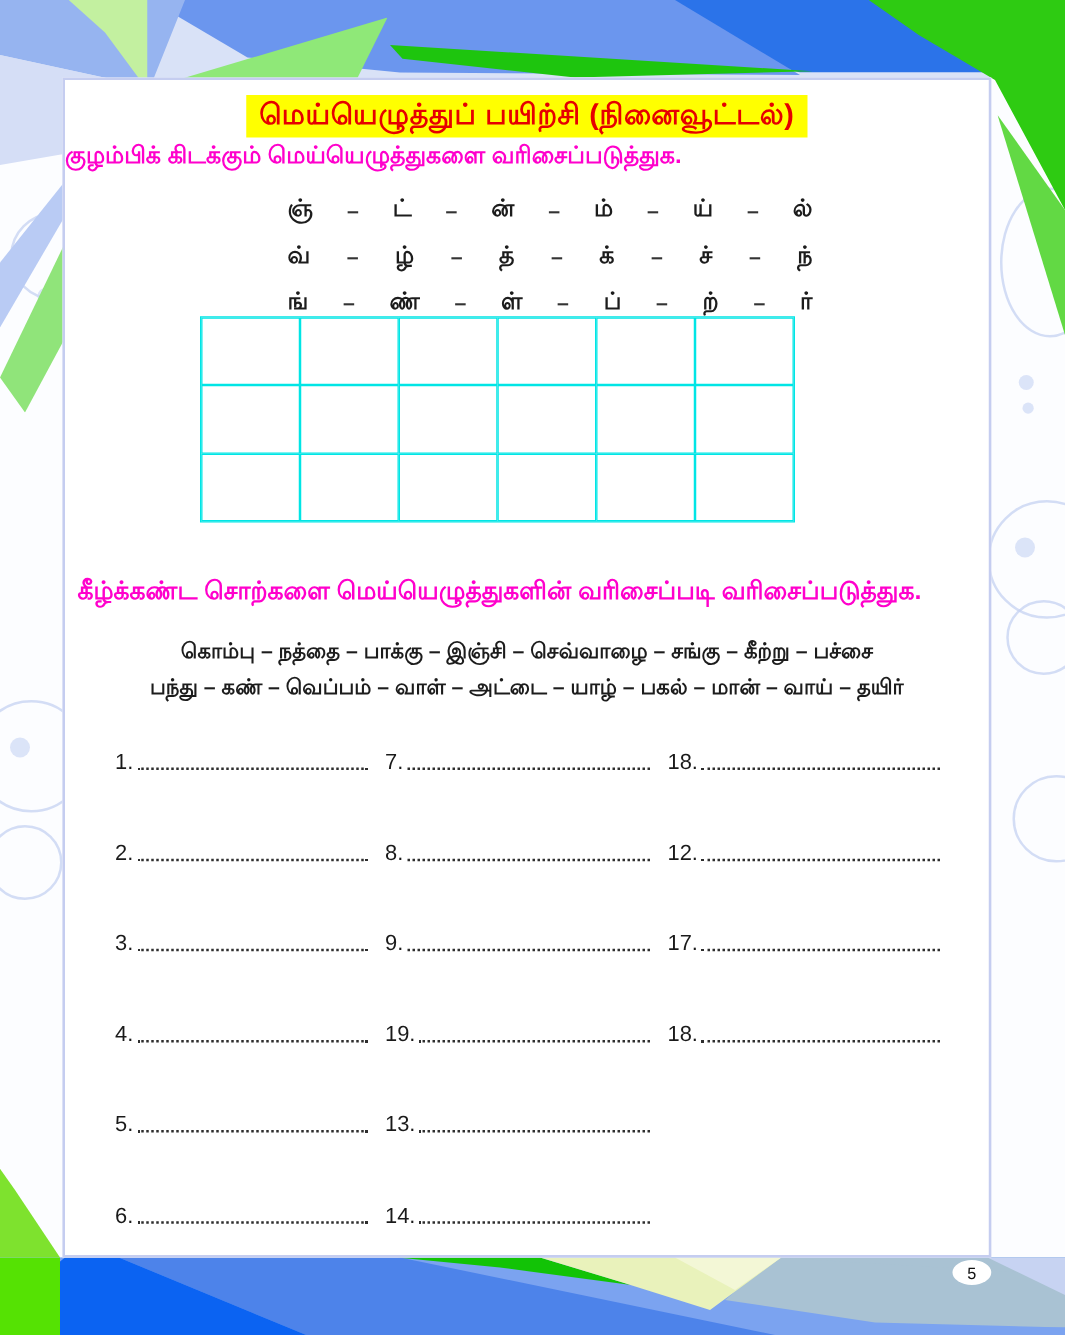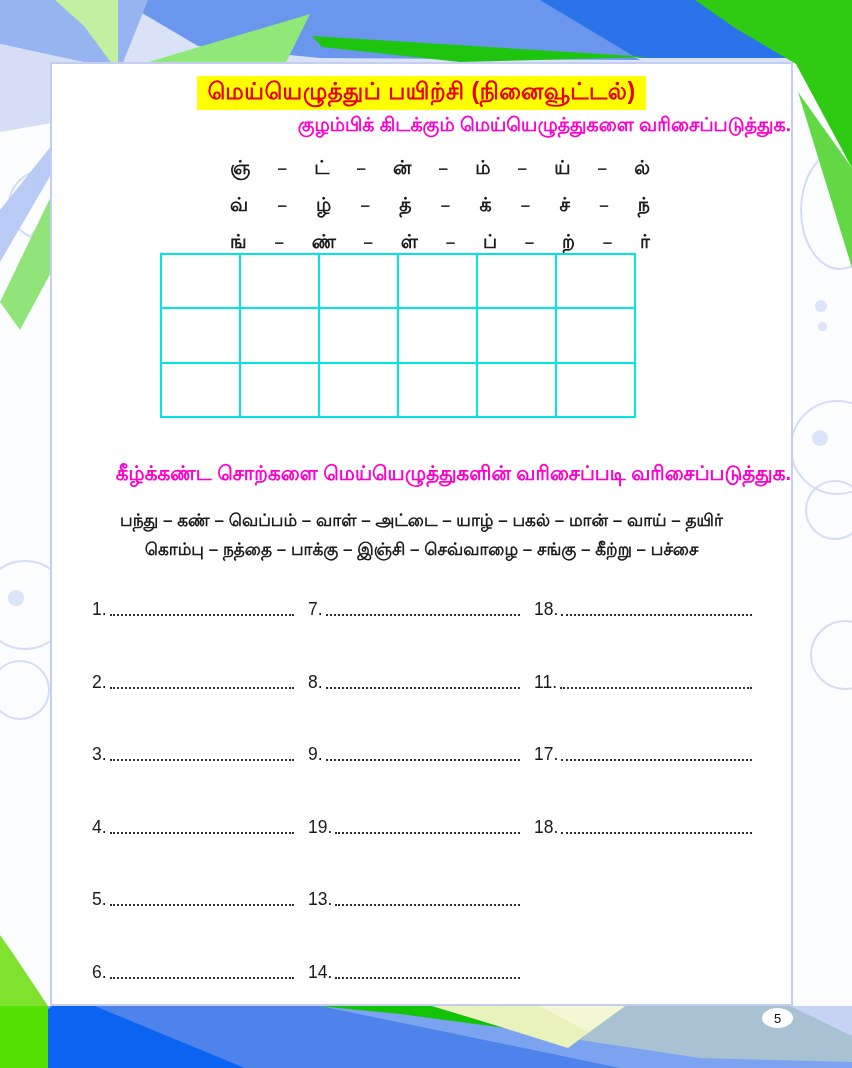--- a/index.html
+++ b/index.html
@@ -51,21 +51,21 @@
   .page{
     position:absolute;left:50px;top:62px;width:743px;height:944px;
     background:#ffffff;border:2px solid #c5cdf0;z-index:5;
   }
   .title-wrap{position:absolute;top:12px;left:0;width:100%;text-align:center;}
   .title{
     display:inline-block;background:var(--highlight_yellow);color:var(--title_red);
     font-size:23px;font-weight:bold;padding:2px 10px;letter-spacing:.5px;
   }
   .instr{
-    position:absolute;left:0;width:100%;text-align:right;
+    position:absolute;left:0;width:100%;text-align:left;
     color:var(--instruction_magenta);font-weight:bold;
   }
   .instr1{top:50px;font-size:19px;}
   .instr2{top:398px;font-size:20px;padding-left:10px;}
   .letters{position:absolute;left:178px;top:86px;width:420px;}
   .letter-row{
     display:flex;justify-content:space-between;align-items:center;height:37px;
     font-size:19px;font-weight:bold;color:var(--ink);
   }
   .letter-row .sep{font-size:17px;font-weight:bold;color:#333;}
@@ -208,22 +208,22 @@
       <div class="cell"></div>
       <div class="cell"></div>
       <div class="cell"></div>
       <div class="cell"></div>
       <div class="cell"></div>
     </div>
 
     <div class="instr instr2">கீழ்க்கண்ட சொற்களை மெய்யெழுத்துகளின் வரிசைப்படி வரிசைப்படுத்துக.</div>
 
     <div class="words">
+      <div>கொம்பு  –  நத்தை  –  பாக்கு  –  இஞ்சி  –  செவ்வாழை  –  சங்கு  –  கீற்று  –  பச்சை</div>
       <div>பந்து  –  கண்  –  வெப்பம்  –  வாள்  –  அட்டை  –  யாழ்  –  பகல்  –  மான்  –  வாய்  –  தயிர்</div>
-      <div>கொம்பு  –  நத்தை  –  பாக்கு  –  இஞ்சி  –  செவ்வாழை  –  சங்கு  –  கீற்று  –  பச்சை</div>
     </div>
 
     <div class="blanks">
       <div class="blank">
           <span class="num">1.</span>
           <span class="dots"></span>
         </div>
       <div class="blank">
           <span class="num">2.</span>
           <span class="dots"></span>
@@ -266,21 +266,21 @@
         </div>
       <div class="blank">
           <span class="num">14.</span>
           <span class="dots"></span>
         </div>
       <div class="blank">
           <span class="num">18.</span>
           <span class="dots"></span>
         </div>
       <div class="blank">
-          <span class="num">11.</span>
+          <span class="num">12.</span>
           <span class="dots"></span>
         </div>
       <div class="blank">
           <span class="num">17.</span>
           <span class="dots"></span>
         </div>
       <div class="blank">
           <span class="num">18.</span>
           <span class="dots"></span>
         </div>

